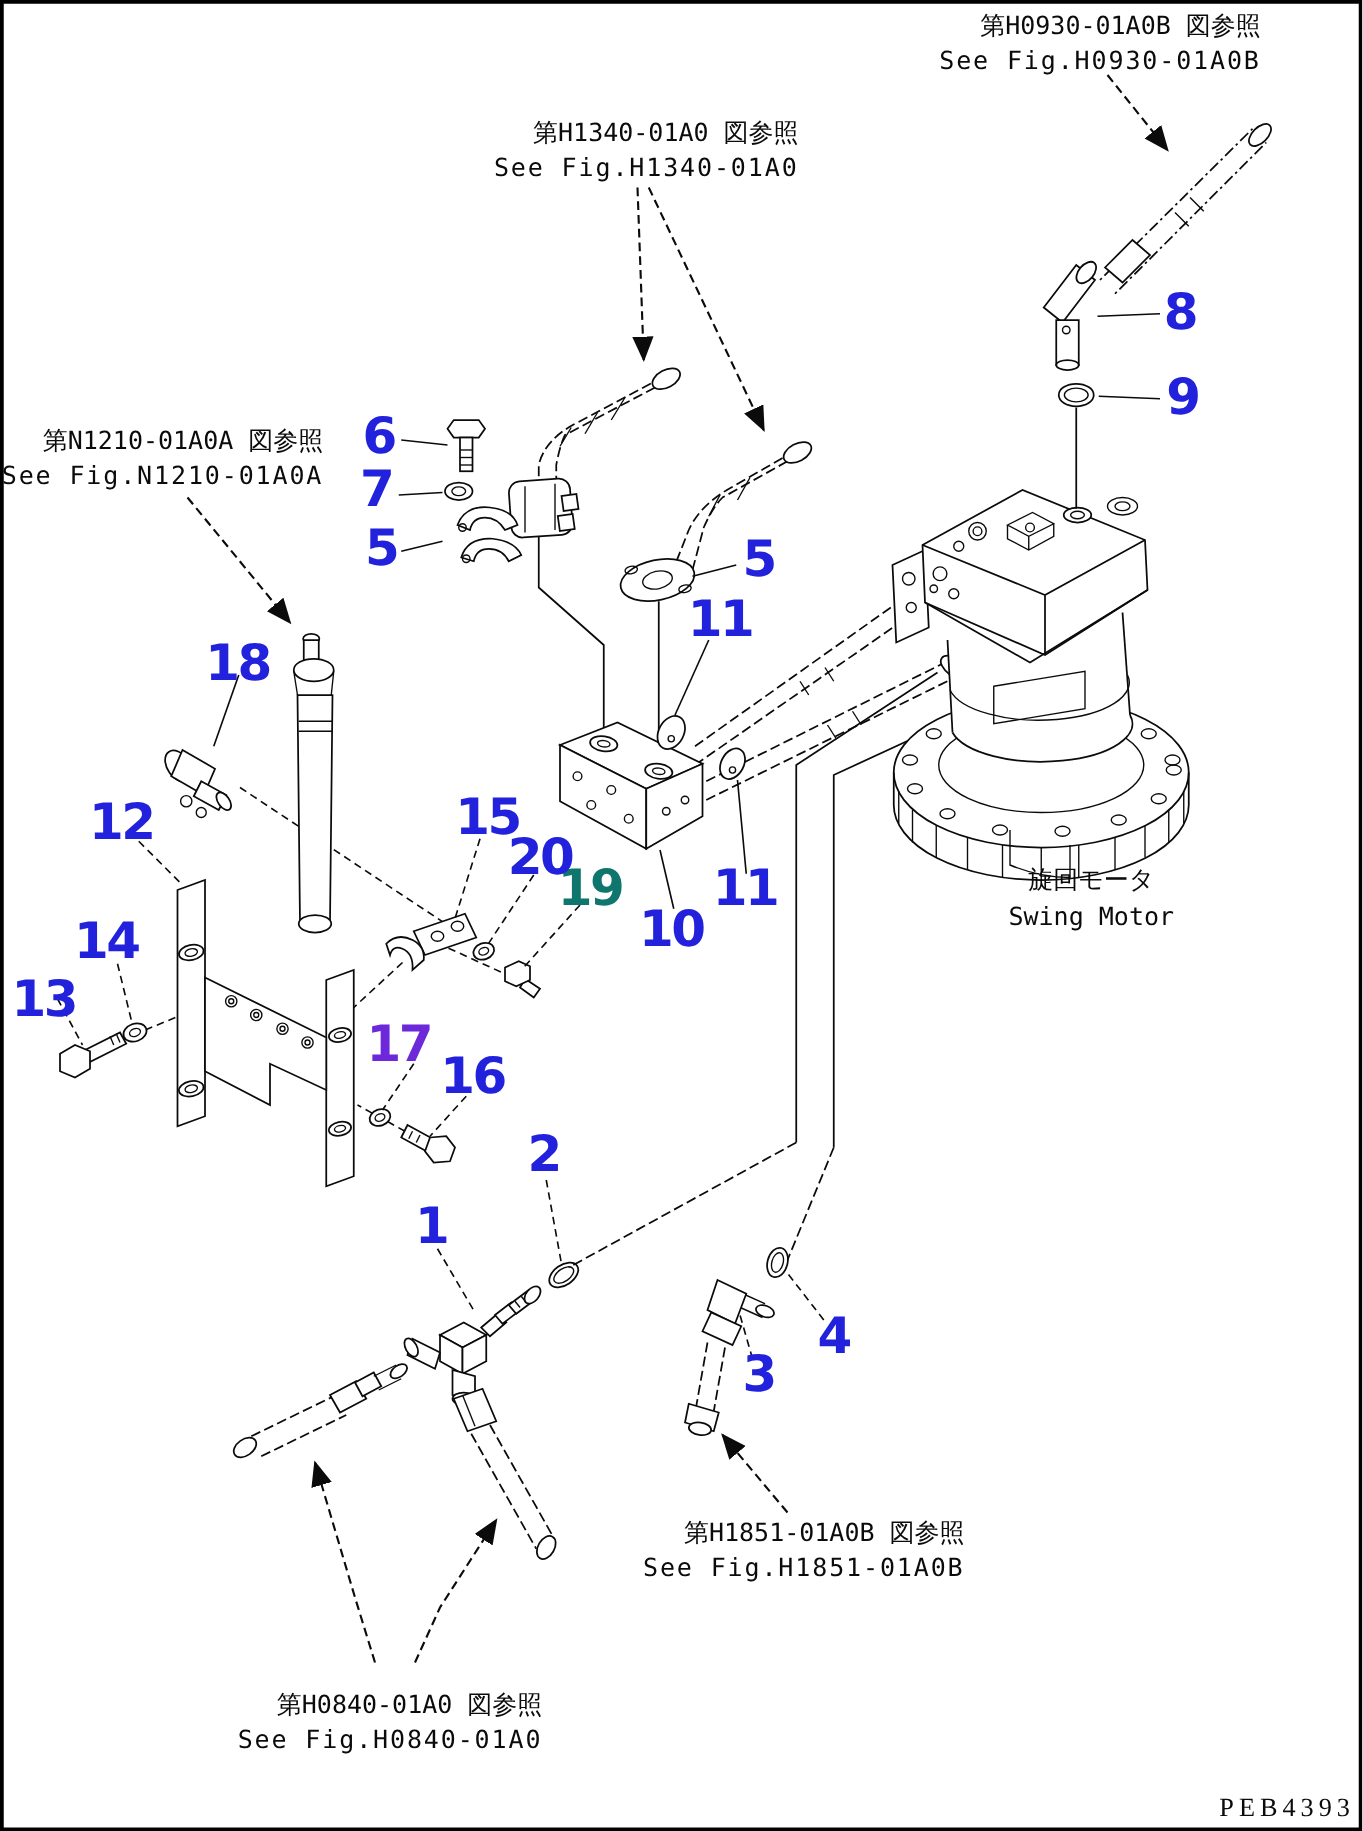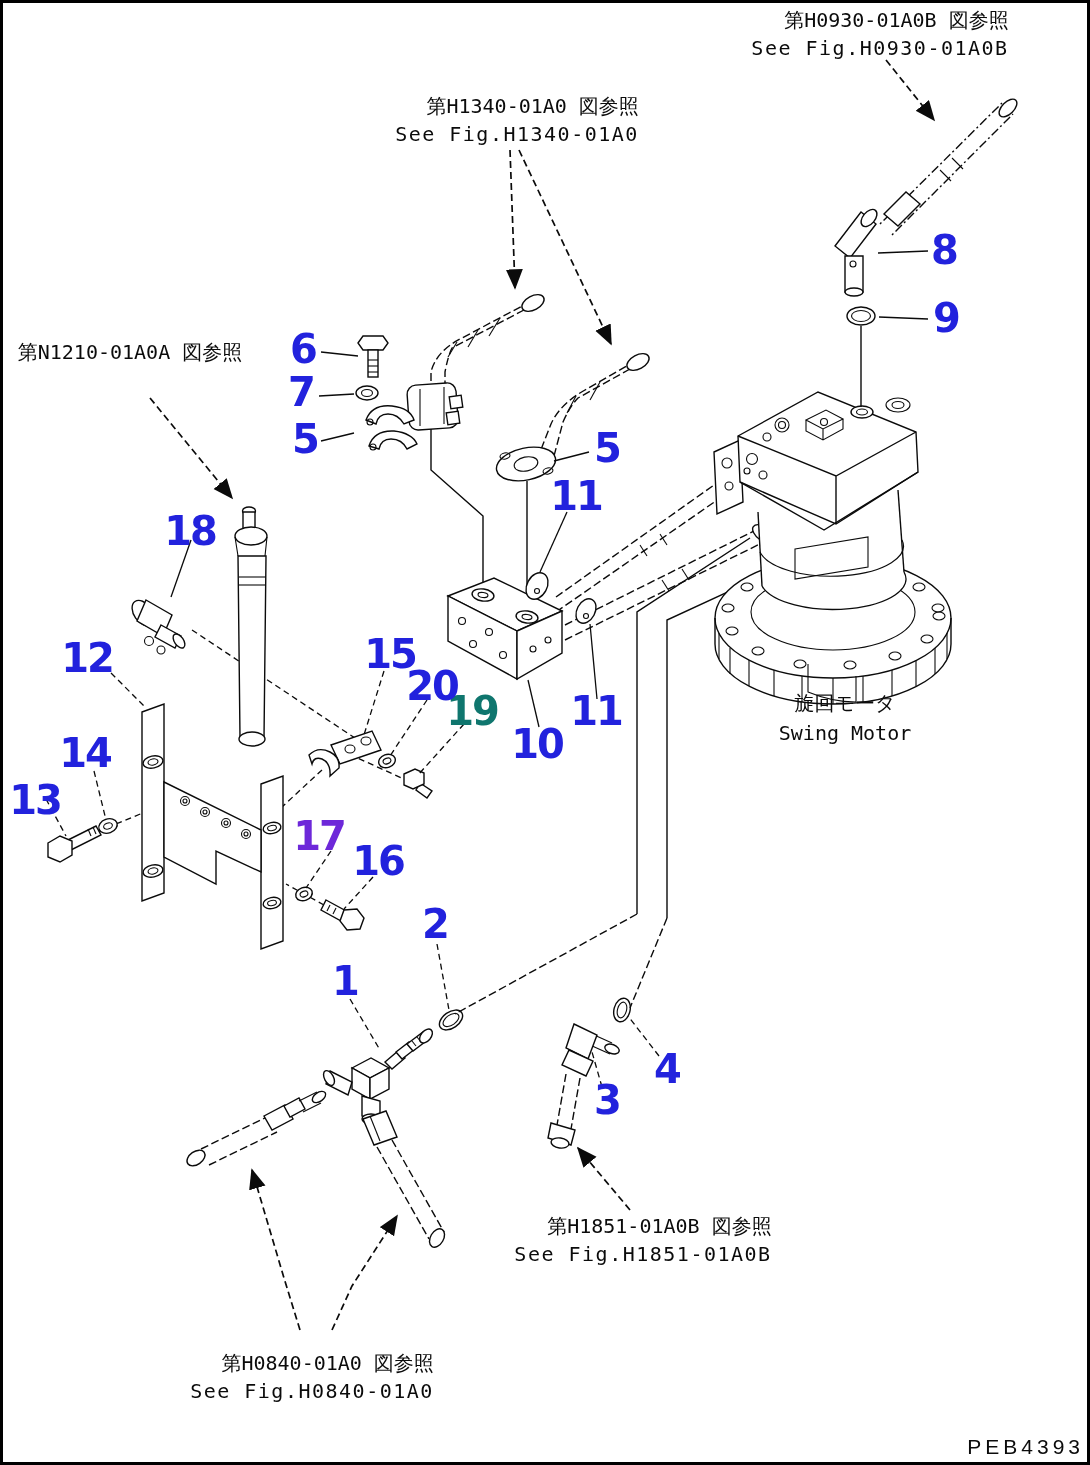--- a/index.html
+++ b/index.html
@@ -14,26 +14,26 @@
   .arrowline{fill:none;stroke:#0b0b0b;stroke-width:1.7;stroke-dasharray:7 4;marker-end:url(#ah);}
   .leader-solid{fill:none;stroke:#0b0b0b;stroke-width:1.3;}
   .leader-dash{fill:none;stroke:#0b0b0b;stroke-width:1.3;stroke-dasharray:6 4;}
   .callout{position:absolute;transform:translate(-50%,-50%);
            font-weight:bold;font-size:40px;line-height:1;letter-spacing:-2px;
            font-family:"DejaVu Sans","Liberation Sans",sans-serif;}
   .ref-label{position:absolute;transform:translateX(-50%);text-align:right;white-space:nowrap;
              font-family:"DejaVu Sans Mono","Liberation Mono",monospace;
              font-size:20px;line-height:1.42;color:#0b0b0b;}
   .ref-label .en{letter-spacing:1.5px;}
-  #swing-caption{position:absolute;left:845px;top:688px;transform:translateX(-50%);
+  #swing-caption{position:absolute;left:873px;top:688px;transform:translateX(-50%);
                  text-align:center;white-space:nowrap;
                  font-family:"DejaVu Sans Mono","Liberation Mono",monospace;
                  font-size:20px;line-height:1.5;color:#0b0b0b;}
   #peb{position:absolute;right:6px;bottom:6px;
-       font-family:Liberation Sans, sans-serif;
+       font-family:Liberation Serif, serif;
        font-size:21px;letter-spacing:4px;color:#0b0b0b;}
 </style>
 </head>
 <body>
 
 <div id="page">
 
 <svg id="art" viewBox="0 0 1090 1465">
   <defs>
     <marker id="ah" markerWidth="14" markerHeight="12" refX="11" refY="5" orient="auto">
@@ -384,20 +384,21 @@
 <div class="ref-label" style="left: 880px; top: 6px;">
         <div>第H0930-01A0B 図参照</div>
         <div class="en">See Fig.H0930-01A0B</div>
       </div>
       <div class="ref-label" style="left: 517px; top: 92px;">
         <div>第H1340-01A0 図参照</div>
         <div class="en">See Fig.H1340-01A0</div>
       </div>
       <div class="ref-label" style="left: 130px; top: 338px;">
         <div>第N1210-01A0A 図参照</div>
+        <div class="en">See Fig.N1210-01A0A</div>
       </div>
       <div class="ref-label" style="left: 643px; top: 1212px;">
         <div>第H1851-01A0B 図参照</div>
         <div class="en">See Fig.H1851-01A0B</div>
       </div>
       <div class="ref-label" style="left: 312px; top: 1332px; margin-top: 17px;">
         <div>第H0840-01A0 図参照</div>
         <div class="en">See Fig.H0840-01A0</div>
       </div>
       <div class="callout" style="left: 345px; top: 981px; color: rgb(34, 34, 221);">1</div>
@@ -406,21 +407,21 @@
       <div class="callout" style="left: 667px; top: 1069px; color: rgb(34, 34, 221);">4</div>
       <div class="callout" style="left: 305px; top: 439px; color: rgb(34, 34, 221);">5</div>
       <div class="callout" style="left: 607px; top: 448px; color: rgb(34, 34, 221);">5</div>
       <div class="callout" style="left: 303px; top: 349px; color: rgb(34, 34, 221);">6</div>
       <div class="callout" style="left: 301px; top: 392px; color: rgb(34, 34, 221);">7</div>
       <div class="callout" style="left: 944px; top: 250px; color: rgb(34, 34, 221);">8</div>
       <div class="callout" style="left: 946px; top: 318px; color: rgb(34, 34, 221);">9</div>
       <div class="callout" style="left: 537px; top: 744px; color: rgb(34, 34, 221);">10</div>
       <div class="callout" style="left: 576px; top: 496px; color: rgb(34, 34, 221);">11</div>
       <div class="callout" style="left: 596px; top: 711px; color: rgb(34, 34, 221);">11</div>
-      <div class="callout" style="left: 87px; top: 658px; color: rgb(34, 34, 221);">12</div>
+      <div class="callout" style="left: 97px; top: 658px; color: rgb(34, 34, 221);">12</div>
       <div class="callout" style="left: 35px; top: 781px; color: rgb(34, 34, 221); margin-top: 19px;">13</div>
       <div class="callout" style="left: 85px; top: 753px; color: rgb(34, 34, 221);">14</div>
       <div class="callout" style="left: 390px; top: 654px; color: rgb(34, 34, 221);">15</div>
       <div class="callout" style="left: 378px; top: 861px; color: rgb(34, 34, 221);">16</div>
       <div class="callout" style="left: 319px; top: 836px; color: #6d28d9;">17</div>
       <div class="callout" style="left: 190px; top: 516px; color: rgb(34, 34, 221); margin-top: 15px;">18</div>
       <div class="callout" style="left: 472px; top: 711px; color: #0f766e; text-align: right;">19</div>
       <div class="callout" style="left: 432px; top: 686px; color: rgb(34, 34, 221);">20</div>
     </div>
 

